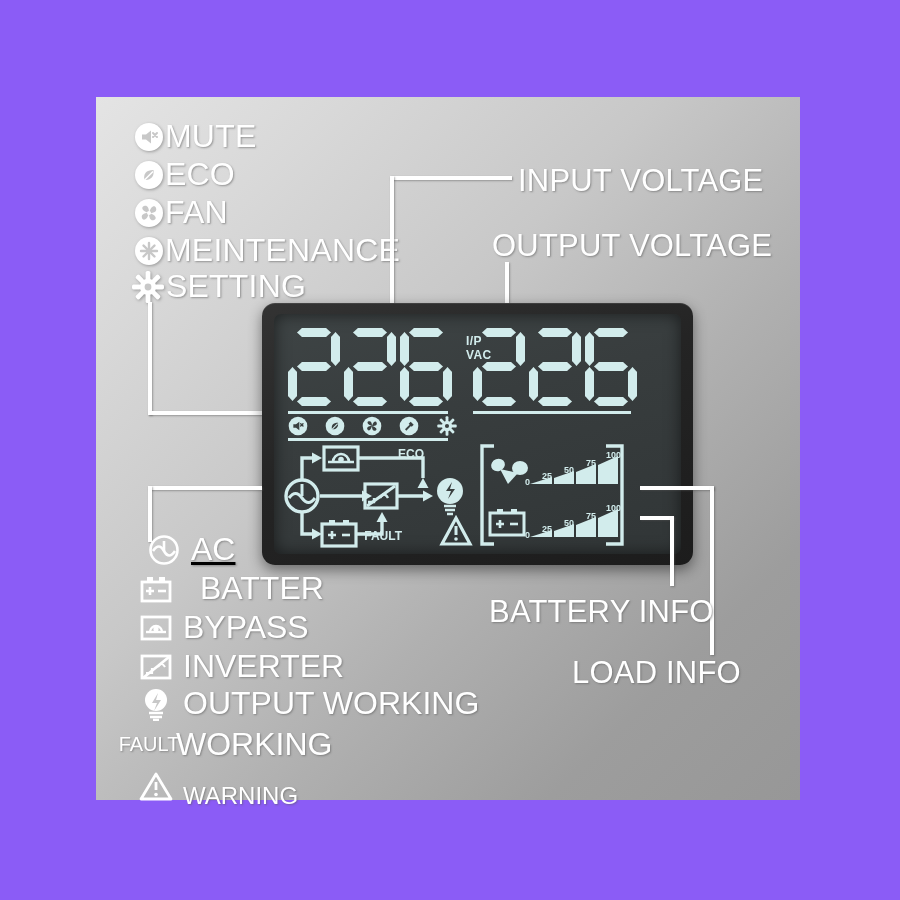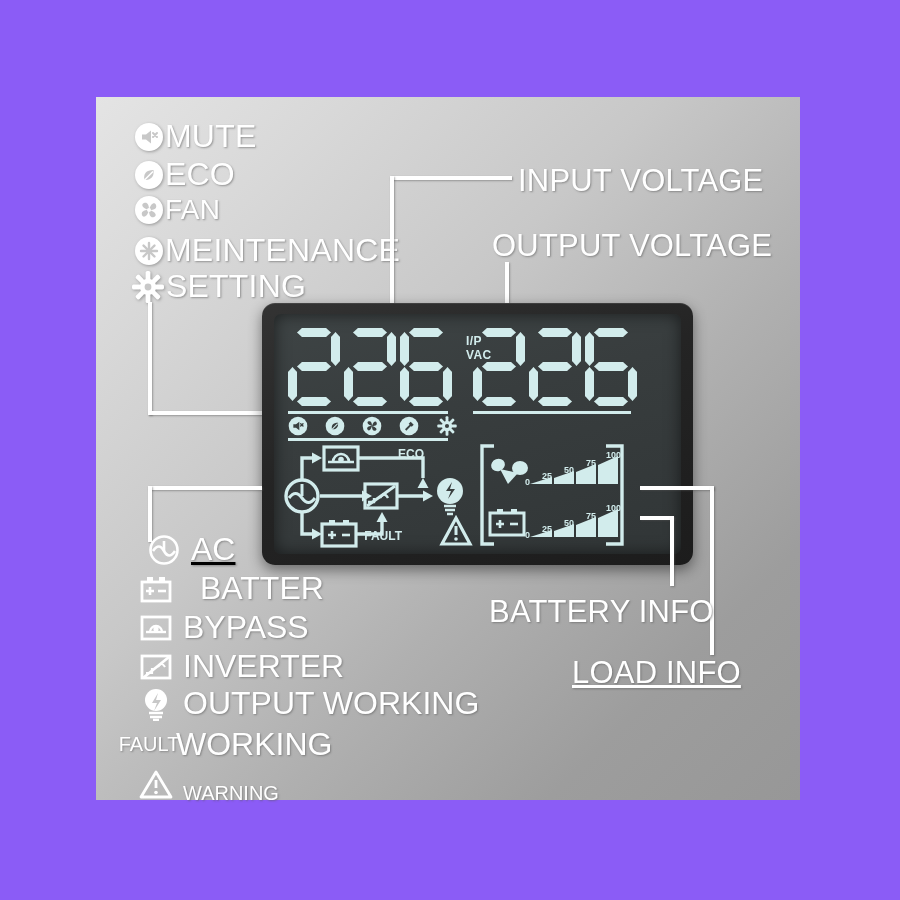--- a/index.html
+++ b/index.html
@@ -115,21 +115,21 @@
     <span class="ico">
       <svg width="30" height="30" viewBox="0 0 30 30">
         <circle cx="15" cy="15" r="14" fill="#fff"></circle>
         <path d="M15 15 C15 9 13 7 10 8 C7 9 7.5 13 15 15 Z" fill="#c8c8c8"></path>
         <path d="M15 15 C21 15 23 13 22 10 C21 7 17 7.5 15 15 Z" fill="#c8c8c8"></path>
         <path d="M15 15 C15 21 17 23 20 22 C23 21 22.5 17 15 15 Z" fill="#c8c8c8"></path>
         <path d="M15 15 C9 15 7 17 8 20 C9 23 13 22.5 15 15 Z" fill="#c8c8c8"></path>
         <circle cx="15" cy="15" r="2" fill="#fff"></circle>
       </svg>
     </span>
-    <span class="lbl" style="position:static;font-size:28px;margin-left:1px;">FAN</span>
+    <span class="lbl" style="position:static;font-size:32px;margin-left:1px;">FAN</span>
   </div>
 
   <div class="icorow" style="left:134px;top:232px;">
     <span class="ico">
       <svg width="30" height="30" viewBox="0 0 30 30">
         <circle cx="15" cy="15" r="14" fill="#fff"></circle>
         <g stroke="#c8c8c8" stroke-width="2.4" stroke-linecap="round">
           <path d="M15 7 v6"></path>
             <path d="M15 17 v6"></path>
           <path d="M7 15 h6"></path>
@@ -434,21 +434,21 @@
   <div class="ln h" style="left:148px;top:486px;width:114px;"></div>
   <div class="ln v" style="left:148px;top:486px;height:56px;"></div>
 
   <div class="ln h" style="left:640px;top:486px;width:74px;"></div>
   <div class="ln v" style="left:710px;top:486px;height:169px;"></div>
 
   <div class="ln h" style="left:640px;top:516px;width:34px;"></div>
   <div class="ln v" style="left:670px;top:516px;height:70px;"></div>
 
   <span class="lbl" style="left:489px;top:594px;font-size:31px;">BATTERY INFO</span>
-  <span class="lbl" style="left:572px;top:655px;font-size:31px;text-decoration:underline;">LOAD INFO</span>
+  <span class="lbl" style="left:572px;top:655px;font-size:31px;">LOAD INFO</span>
 
   <div class="legend-item" style="left:146px;top:531px;text-decoration:underline;">
     <span class="g" style="width:36px;">
       <svg width="32" height="32" viewBox="0 0 32 32">
         <circle cx="16" cy="16" r="13.5" fill="none" stroke="#fff" stroke-width="2.6"></circle>
         <path d="M5 17 q6 -9 11 0 q5 9 11 0" fill="none" stroke="#fff" stroke-width="2.6"></path>
         <path d="M16 7 v10" stroke="#fff" stroke-width="2.6" fill="none"></path>
       </svg>
     </span>
     <span class="t" style="font-size:32px;margin-left:9px;">AC</span>
@@ -508,16 +508,16 @@
   </div>
 
   <div class="legend-item" style="left:138px;top:762px;">
     <span class="g" style="width:36px;">
       <svg width="34" height="30" viewBox="0 0 34 30">
         <path d="M17 3 L32 28 L2 28 Z" fill="none" stroke="#fff" stroke-width="2.8" stroke-linejoin="round"></path>
         <path d="M17 11 v8" stroke="#fff" stroke-width="2.8"></path>
         <circle cx="17" cy="23.5" r="1.8" fill="#fff"></circle>
       </svg>
     </span>
-    <span class="t" style="font-size:20px;margin-left:9px;margin-top:20px;">WARNING</span>
+    <span class="t" style="font-size:24px;margin-left:9px;margin-top:20px;">WARNING</span>
   </div>
 
 </div>
 
 </body></html>

